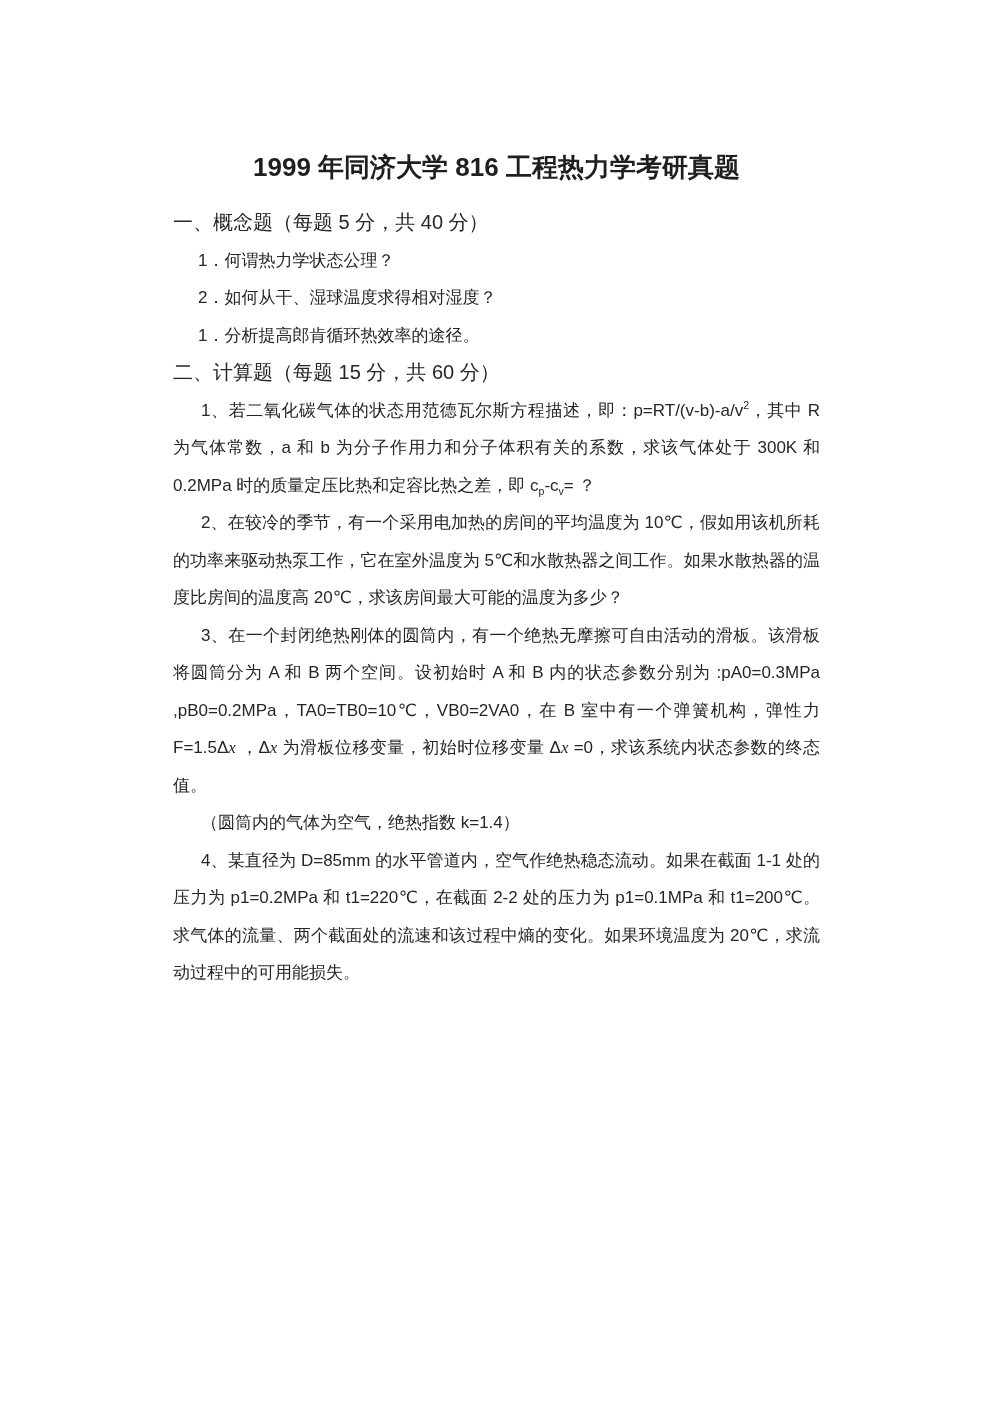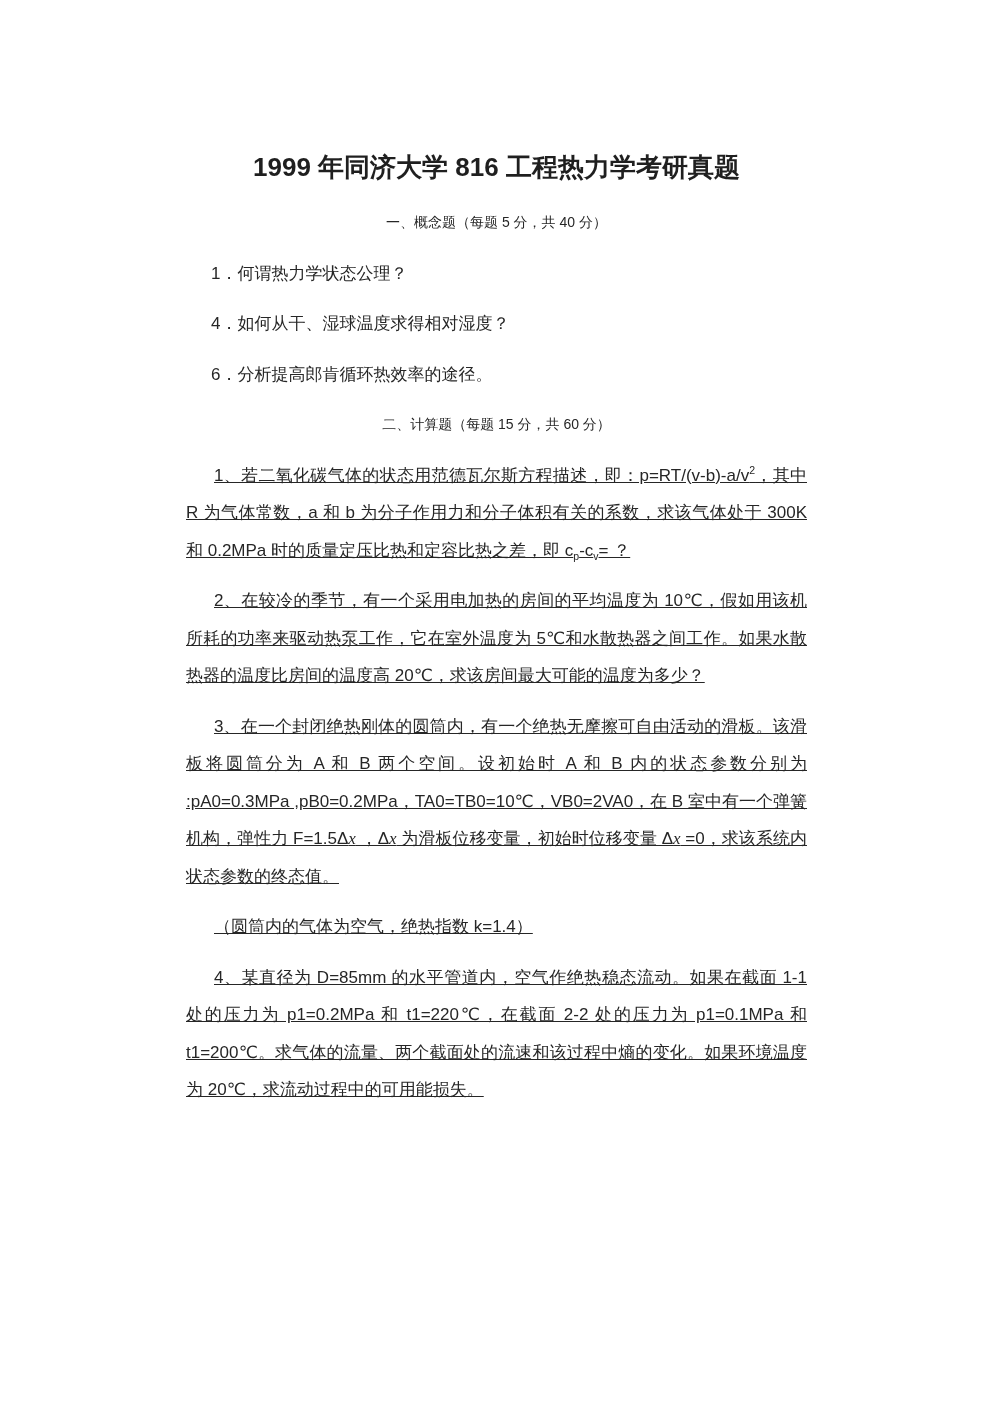--- a/index.html
+++ b/index.html
@@ -23,38 +23,36 @@
   }
   .title {
     margin: 0 0 18px 0;
     font-size: 26px;
     font-weight: 700;
     line-height: 38px;
     text-align: center;
     color: #1f1f1f;
   }
   .sec-heading {
-    font-size: 14px;
+    font-size: 20px;
     font-weight: 400;
     line-height: 37.5px;
-    text-align: center;
   }
   p {
-    margin: 13px;
+    margin: 0;
     font-size: 17px;
     line-height: 37.5px;
     text-align: justify;
   }
   .concept-item {
     padding-left: 25px;
     text-align: left;
   }
   .problem-para {
     text-indent: 28px;
-    text-decoration: underline;
   }
   .run-sup {
     font-size: 0.62em;
     vertical-align: super;
     line-height: 0;
   }
   .run-sub {
     font-size: 0.62em;
     vertical-align: sub;
     line-height: 0;
@@ -67,22 +65,22 @@
 </head>
 <body>
 
 <div class="doc">
 
   <h1 class="title">1999 年同济大学 816 工程热力学考研真题</h1>
 
   <div class="sec-heading">一、概念题（每题 5 分，共 40 分）</div>
 
   <p class="concept-item">1．何谓热力学状态公理？</p>
-  <p class="concept-item">4．如何从干、湿球温度求得相对湿度？</p>
-  <p class="concept-item">6．分析提高郎肯循环热效率的途径。</p>
+  <p class="concept-item">2．如何从干、湿球温度求得相对湿度？</p>
+  <p class="concept-item">1．分析提高郎肯循环热效率的途径。</p>
 
   <div class="sec-heading">二、计算题（每题 15 分，共 60 分）</div>
 
   <p class="problem-para"><span>1、若二氧化碳气体的状态用范德瓦尔斯方程描述，即：p=RT/(v-b)-a/v</span><span class="run-sup">2</span><span>，其中 R 为气体常数，a 和 b 为分子作用力和分子体积有关的系数，求该气体处于 300K 和 0.2MPa 时的质量定压比热和定容比热之差，即 c</span><span class="run-sub">p</span><span>-c</span><span class="run-sub">v</span><span>= ？</span></p>
 
   <p class="problem-para"><span>2、在较冷的季节，有一个采用电加热的房间的平均温度为 10℃，假如用该机所耗的功率来驱动热泵工作，它在室外温度为 5℃和水散热器之间工作。如果水散热器的温度比房间的温度高 20℃，求该房间最大可能的温度为多少？</span></p>
 
   <p class="problem-para"><span>3、在一个封闭绝热刚体的圆筒内，有一个绝热无摩擦可自由活动的滑板。该滑板将圆筒分为 A 和 B 两个空间。设初始时 A 和 B 内的状态参数分别为 :pA0=0.3MPa ,pB0=0.2MPa，TA0=TB0=10℃，VB0=2VA0，在 B 室中有一个弹簧机构，弹性力 F=1.5Δ</span><span class="run-mathx">x</span><span> ，Δ</span><span class="run-mathx">x</span><span> 为滑板位移变量，初始时位移变量 Δ</span><span class="run-mathx">x</span><span> =0，求该系统内状态参数的终态值。</span></p>
   <p class="problem-para"><span>（圆筒内的气体为空气，绝热指数 k=1.4）</span></p>
 

